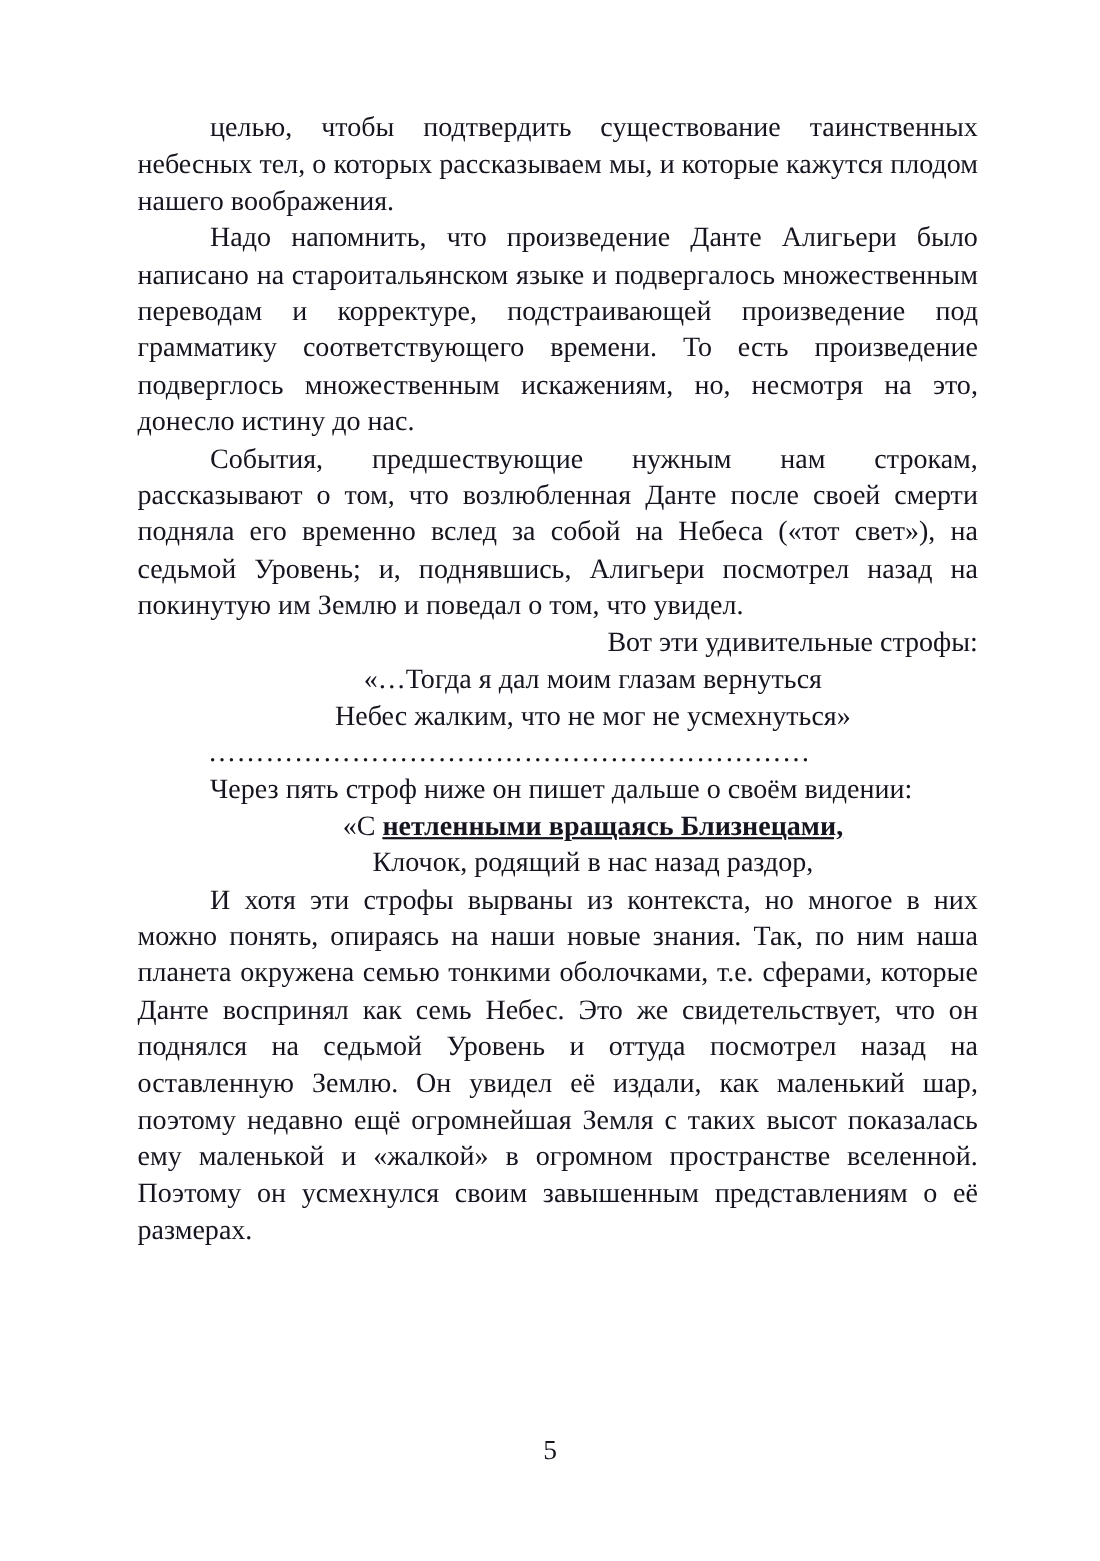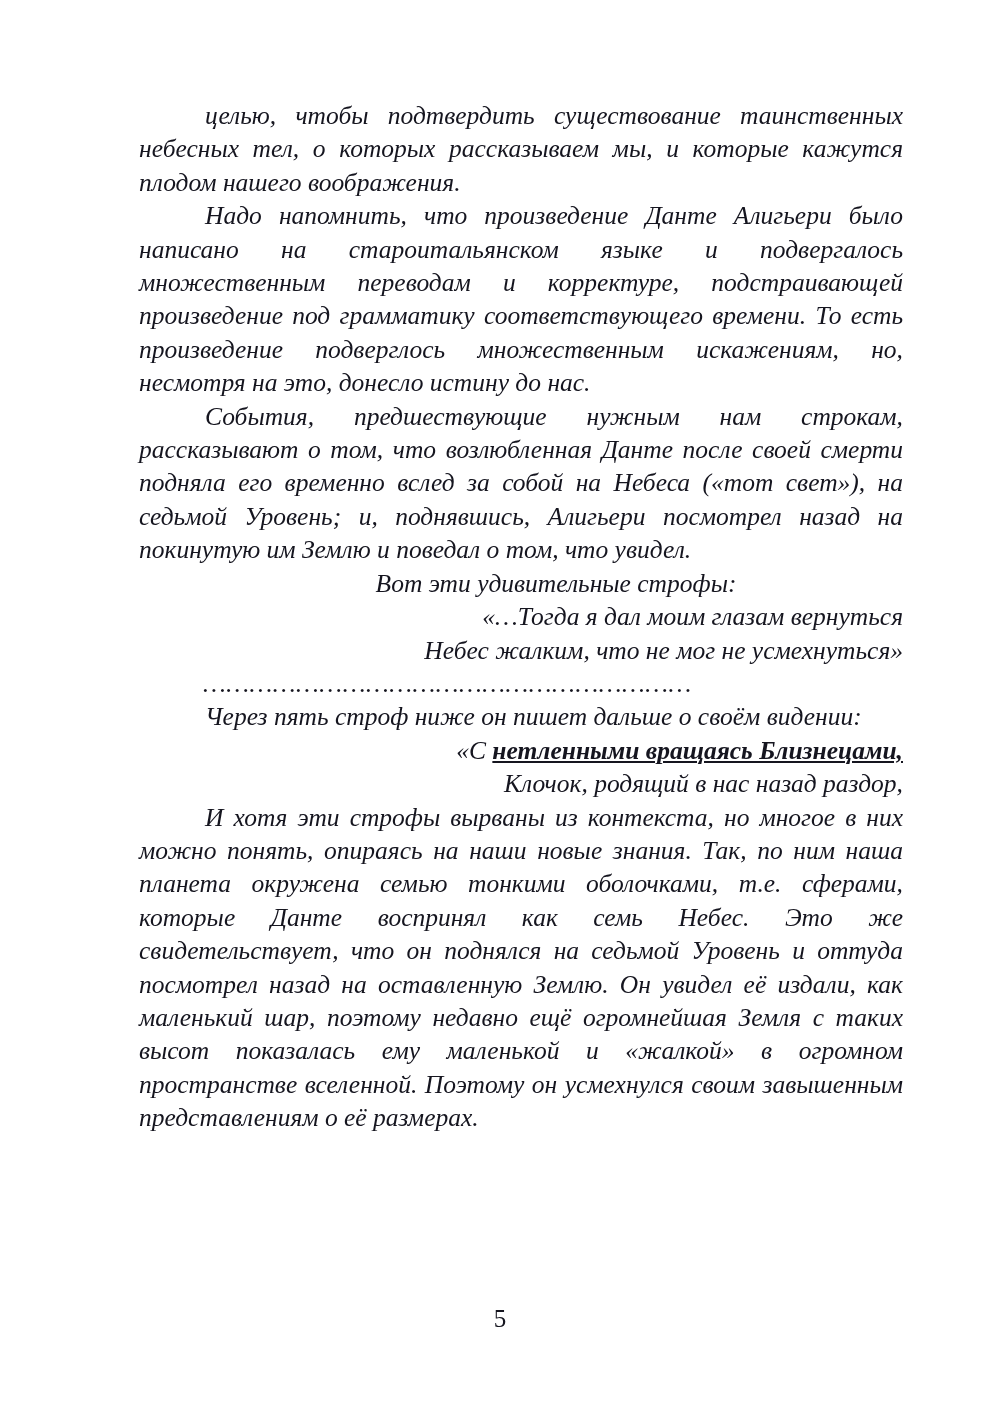--- a/index.html
+++ b/index.html
@@ -21,29 +21,28 @@
   
   .page {
     position: absolute;
     inset: 0;
     background: #ffffff;
   }
 
   
   .textblock {
     position: absolute;
-    left: 139px;
+    left: 125px;
     top: 99px;
     width: 764px;
     font-size: 25.5px;
     line-height: 33.4px;
     text-align: justify;
     text-justify: inter-word;
     color: #15151f;
-    font-style: italic;
   }
 
   p {
     margin: 0;
     padding: 0;
   }
 
   
   .para {
     text-indent: 66px;
@@ -59,27 +58,27 @@
   
   .para {
     text-align-last: left;
   }
   .para::after { content: none; display: none; }
 
   
   .verse-line {
     text-indent: 0;
     margin-left: 64px;
-    text-align: right;
+    text-align: center;
     white-space: pre-wrap;
   }
   .verse-intro {
     text-indent: 0;
     margin-left: 70px;
-    text-align: center;
+    text-align: right;
   }
 
   
   .dot-rule {
     text-indent: 0;
     margin-left: 64px;
     text-align: left;
     letter-spacing: 0.6px;
     font-size: 25.5px;
     line-height: 33.4px;

